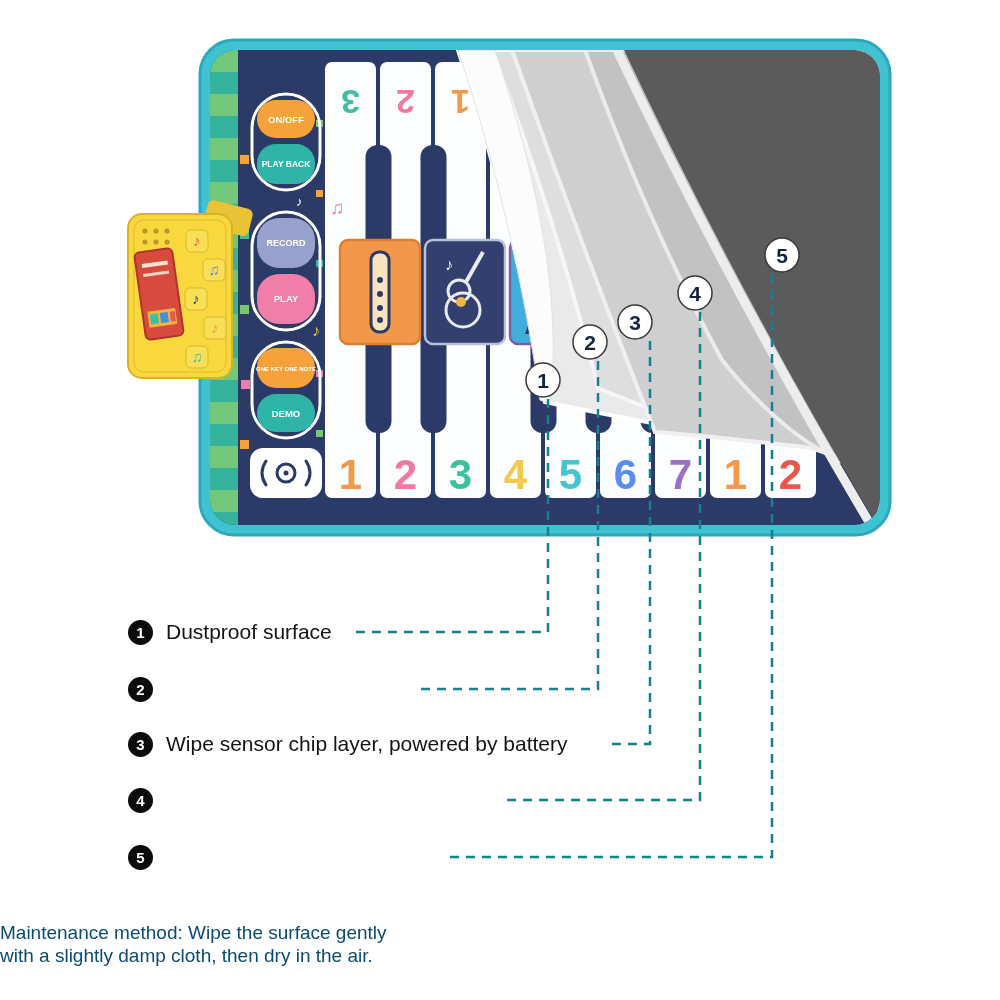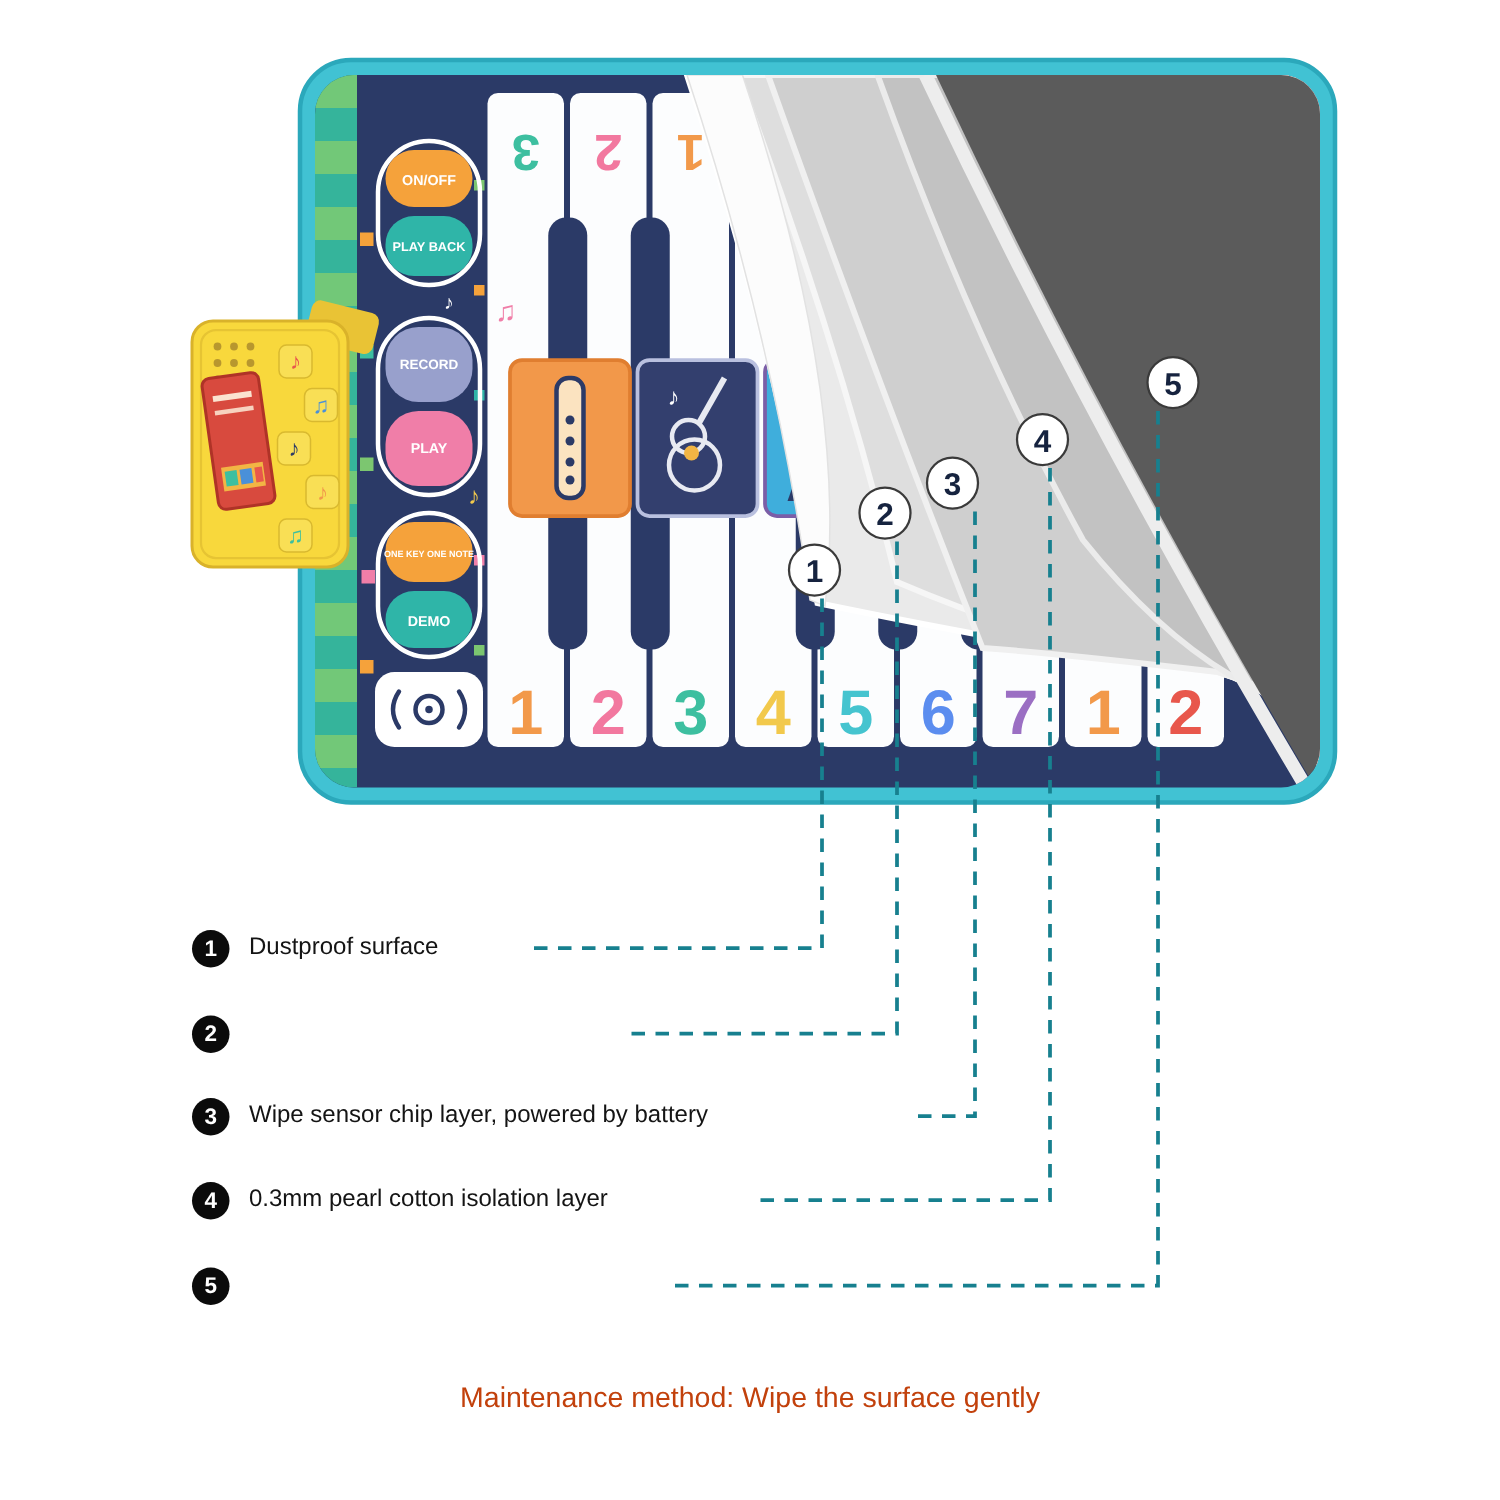--- a/index.html
+++ b/index.html
@@ -3,22 +3,22 @@
 <meta charset="utf-8">
 <style>
   html,body{margin:0;padding:0;background:#ffffff;}
   body{font-family:"Liberation Sans",sans-serif;}
   .stage{position:relative;width:1000px;height:1000px;background:#ffffff;overflow:hidden;}
   svg{position:absolute;left:0;top:0;}
   svg text{font-family:"Liberation Sans","DejaVu Sans",sans-serif;}
   .legend-row{position:absolute;left:128px;display:flex;align-items:center;gap:13px;height:26px;}
   .badge{width:25px;height:25px;border-radius:50%;background:#0b0b0b;color:#ffffff;
          font-weight:bold;font-size:15px;display:flex;align-items:center;justify-content:center;flex:0 0 auto;}
-  .legend-label{font-size:16px;color:#141414;white-space:nowrap;}
-  .maintenance{position:absolute;top:921px;left:0;right:0;text-align:center;color:#c2410c;
+  .legend-label{font-size:21px;color:#141414;white-space:nowrap;}
+  .maintenance{position:absolute;top:921px;left:0;right:0;color:#0c4a6e;
                font-size:19px;line-height:23px;}
 </style>
 </head>
 <body>
 
 <div class="stage">
 
 <svg width="1000" height="1000" viewBox="0 0 1000 1000">
   <defs>
     <clipPath id="matClip">
@@ -257,24 +257,24 @@
   </div>
   <div class="legend-row" style="top:676px">
     <span class="badge">2</span>
   </div>
   <div class="legend-row" style="top:731px">
     <span class="badge">3</span>
     <span class="legend-label">Wipe sensor chip layer, powered by battery</span>
   </div>
   <div class="legend-row" style="top:787px">
     <span class="badge">4</span>
-    <span class="legend-label">0.3mm pearl cotton isolation layer</span>
   </div>
   <div class="legend-row" style="top:844px">
     <span class="badge">5</span>
   </div>
 </div>
 
 <div class="maintenance">
   <div>Maintenance method: Wipe the surface gently</div>
+  <div>with a slightly damp cloth, then dry in the air.</div>
 </div>
 
 </div>
 
 </body></html>

